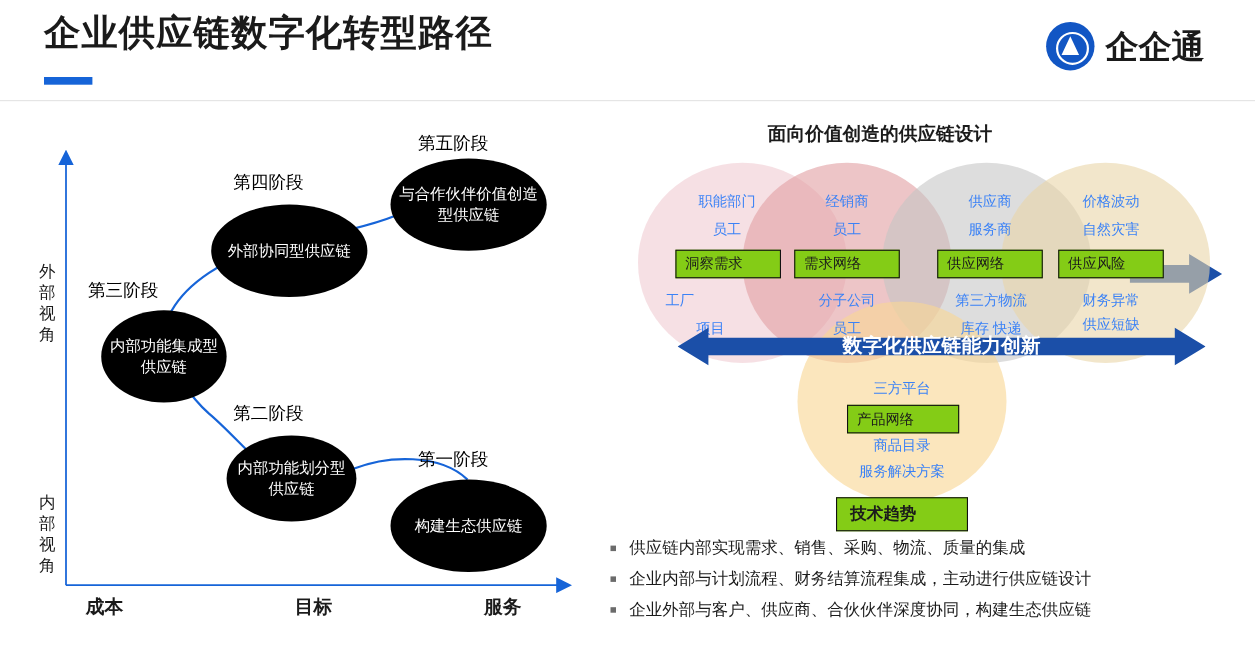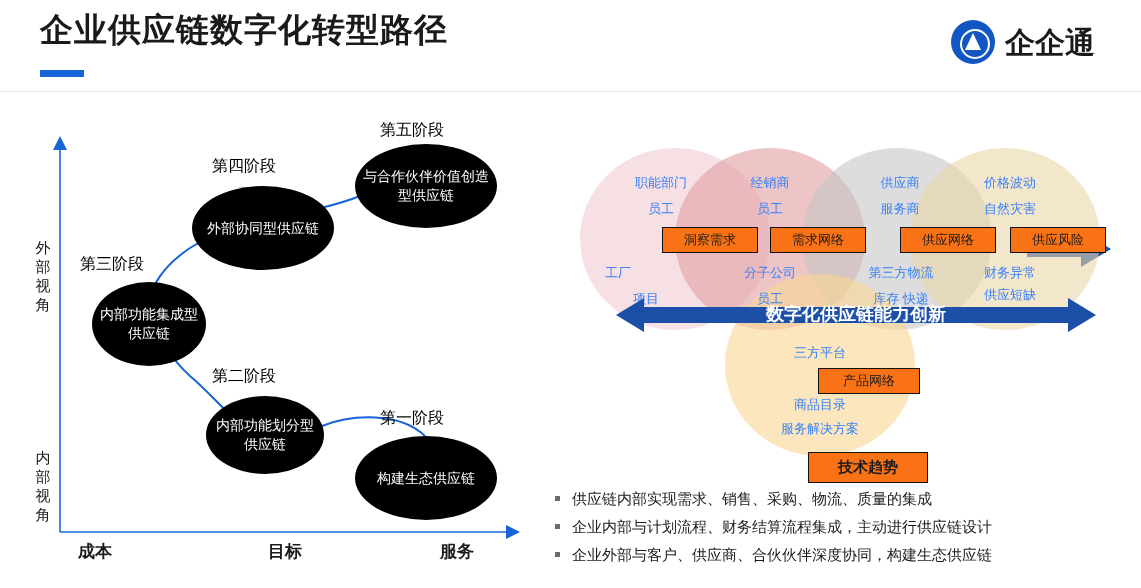--- a/index.html
+++ b/index.html
@@ -117,23 +117,23 @@
   #venn2 { left:155px; top:52px;  width:190px; height:182px; background:rgba(226,161,164,.62); }
   #venn3 { left:282px; top:52px;  width:190px; height:182px; background:rgba(196,196,196,.58); }
   #venn4 { left:390px; top:52px;  width:190px; height:182px; background:rgba(234,214,168,.60); }
   #venn5 { left:205px; top:178px; width:190px; height:182px; background:rgba(248,214,148,.62); }
 
   .venn-text {
     position:absolute; font-size:13px; color:#3b82f6;
     text-align:center; white-space:nowrap;
   }
   .venn-box {
-    position:absolute; border:1px solid #111111; background:#f97316;
-    font-size:13px; color:#1b1b1b; text-align:center;
-    padding:3px 8px; white-space:nowrap;margin-left:48px;
+    position:absolute; border:1px solid #111111; background:#84cc16;
+    font-size:13px; color:#1b1b1b; 
+    padding:3px 8px; white-space:nowrap;
   }
   .venn-box.bold { font-weight:bold; font-size:15px; padding:5px 12px; }
 
   
   #band-arrow { position:absolute; left:96px; top:200px; }
   #band-text {
     position:absolute; left:186px; top:206px; width:300px;
     text-align:center; font-size:18px; font-weight:bold; color:#ffffff;
     white-space:nowrap;
   }
@@ -204,20 +204,21 @@
   <div class="bubble" id="bubble2">内部功能划分型供应链</div>
   <div class="bubble" id="bubble1">构建生态供应链</div>
 </div>
 
 <div id="right-panel">
 
   <svg id="connector-arrow" width="90" height="44">
     <path d="M0,12 L54,12 L54,2 L84,20 L54,38 L54,28 L0,28 Z" fill="#1b4fa8"></path>
   </svg>
 
+  <div id="right-title">面向价值创造的供应链设计</div>
 
   <div class="venn" id="venn1"></div>
   <div class="venn" id="venn2"></div>
   <div class="venn" id="venn3"></div>
   <div class="venn" id="venn4"></div>
   <div class="venn" id="venn5"></div>
 
   <div class="venn-text" style="left:86px; top:78px;  width:110px;">职能部门</div>
   <div class="venn-text" style="left:86px; top:104px; width:110px;">员工</div>
   <div class="venn-box" style="left:94px; top:131px; width:96px;">洞察需求</div>

